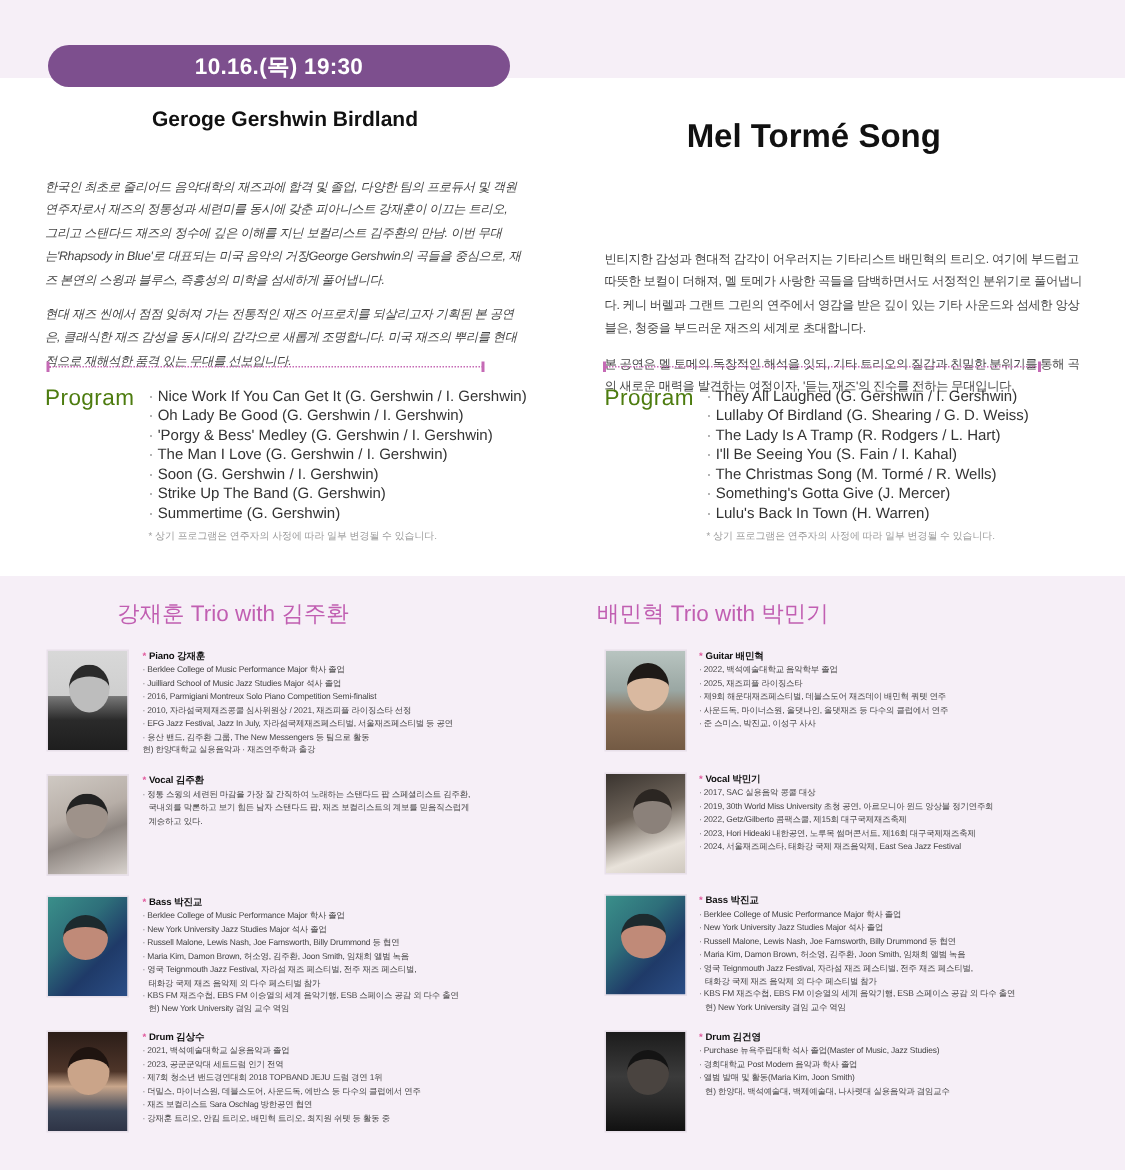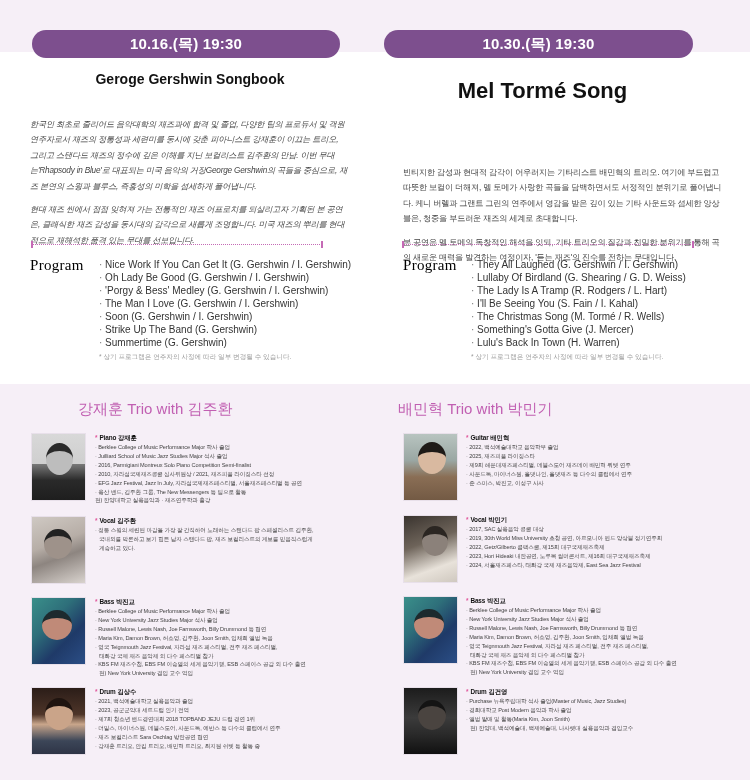--- a/index.html
+++ b/index.html
@@ -35,21 +35,21 @@
 
   .divider { position: absolute; top: 244px; height: 6px; border-top: 1.2px dotted #c56ab5; }
   .left .divider { left: 32px; width: 290px; }
   .right .divider { left: 28px; width: 290px; }
   .divider::before, .divider::after {
     content: ""; position: absolute; top: -4px; width: 2px; height: 7px; background: #c56ab5;
   }
   .divider::before { left: -1px; }
   .divider::after { right: -1px; }
 
-  .program-label { position: absolute; top: 257px; font-size: 15px; color: #000000; letter-spacing: 0.3px; font-family: Liberation Serif, serif; }
+  .program-label { position: absolute; top: 257px; font-size: 15px; color: #4d7c0f; letter-spacing: 0.3px; }
   .left .program-label { left: 30px; }
   .right .program-label { left: 28px; }
 
   .program-list { position: absolute; top: 258px; list-style: none; font-size: 10px; line-height: 13px; color: #333; }
   .left .program-list { left: 99px; width: 260px; }
   .right .program-list { left: 96px; width: 260px; }
   .program-list li::before { content: "· "; color: #777; }
   .program-note { position: absolute; font-size: 6.6px; color: #999; }
   .left .program-note { left: 99px; top: 353px; }
   .right .program-note { left: 96px; top: 353px; }
@@ -79,21 +79,21 @@
 </head>
 <body>
 
 <div class="top-band"></div>
 <div class="white-area"></div>
 <div class="bottom-area"></div>
 
 <div class="col left">
   <div class="date-pill">10.16.(목) 19:30</div>
   <div class="concert-title">
-    <div>Geroge Gershwin Songbook</div>
+    <div>Geroge Gershwin Birdland</div>
   </div>
   <div class="desc">
     <p>한국인 최초로 줄리어드 음악대학의 재즈과에 합격 및 졸업, 다양한 팀의 프로듀서 및 객원 연주자로서 재즈의 정통성과 세련미를 동시에 갖춘 피아니스트 강재훈이 이끄는 트리오, 그리고 스탠다드 재즈의 정수에 깊은 이해를 지닌 보컬리스트 김주환의 만남. 이번 무대는'Rhapsody in Blue'로 대표되는 미국 음악의 거장George Gershwin의 곡들을 중심으로, 재즈 본연의 스윙과 블루스, 즉흥성의 미학을 섬세하게 풀어냅니다.</p>
     <p>현대 재즈 씬에서 점점 잊혀져 가는 전통적인 재즈 어프로치를 되살리고자 기획된 본 공연은, 클래식한 재즈 감성을 동시대의 감각으로 새롭게 조명합니다. 미국 재즈의 뿌리를 현대적으로 재해석한 품격 있는 무대를 선보입니다.</p>
   </div>
   <div class="divider"></div>
   <div class="program-label">Program</div>
   <ul class="program-list">
     <li>Nice Work If You Can Get It (G. Gershwin / I. Gershwin)</li>
     <li>Oh Lady Be Good (G. Gershwin / I. Gershwin)</li>
@@ -170,21 +170,20 @@
         <li class="bullet">제7회 청소년 밴드경연대회 2018 TOPBAND JEJU 드럼 경연 1위</li>
         <li class="bullet">더밀스, 마이너스원, 데블스도어, 사운드독, 에반스 등 다수의 클럽에서 연주</li>
         <li class="bullet">재즈 보컬리스트 Sara Oschlag 방한공연 협연</li>
         <li class="bullet">강재훈 트리오, 안킴 트리오, 배민혁 트리오, 최지원 쉬텟 등 활동 중</li>
       </ul>
     </div>
   </div>
 </div>
 
 <div class="col right">
-  <div class="date-pill">10.30.(목) 19:30</div>
   <div class="concert-title">Mel Tormé Song</div>
   <div class="desc">
     <p>빈티지한 감성과 현대적 감각이 어우러지는 기타리스트 배민혁의 트리오. 여기에 부드럽고 따뜻한 보컬이 더해져, 멜 토메가 사랑한 곡들을 담백하면서도 서정적인 분위기로 풀어냅니다. 케니 버렐과 그랜트 그린의 연주에서 영감을 받은 깊이 있는 기타 사운드와 섬세한 앙상블은, 청중을 부드러운 재즈의 세계로 초대합니다.</p>
     <p>본 공연은 멜 토메의 독창적인 해석을 잇되, 기타 트리오의 질감과 친밀한 분위기를 통해 곡의 새로운 매력을 발견하는 여정이자, '듣는 재즈'의 진수를 전하는 무대입니다.</p>
   </div>
   <div class="divider"></div>
   <div class="program-label">Program</div>
   <ul class="program-list">
     <li>They All Laughed (G. Gershwin / I. Gershwin)</li>
     <li>Lullaby Of Birdland (G. Shearing / G. D. Weiss)</li>

